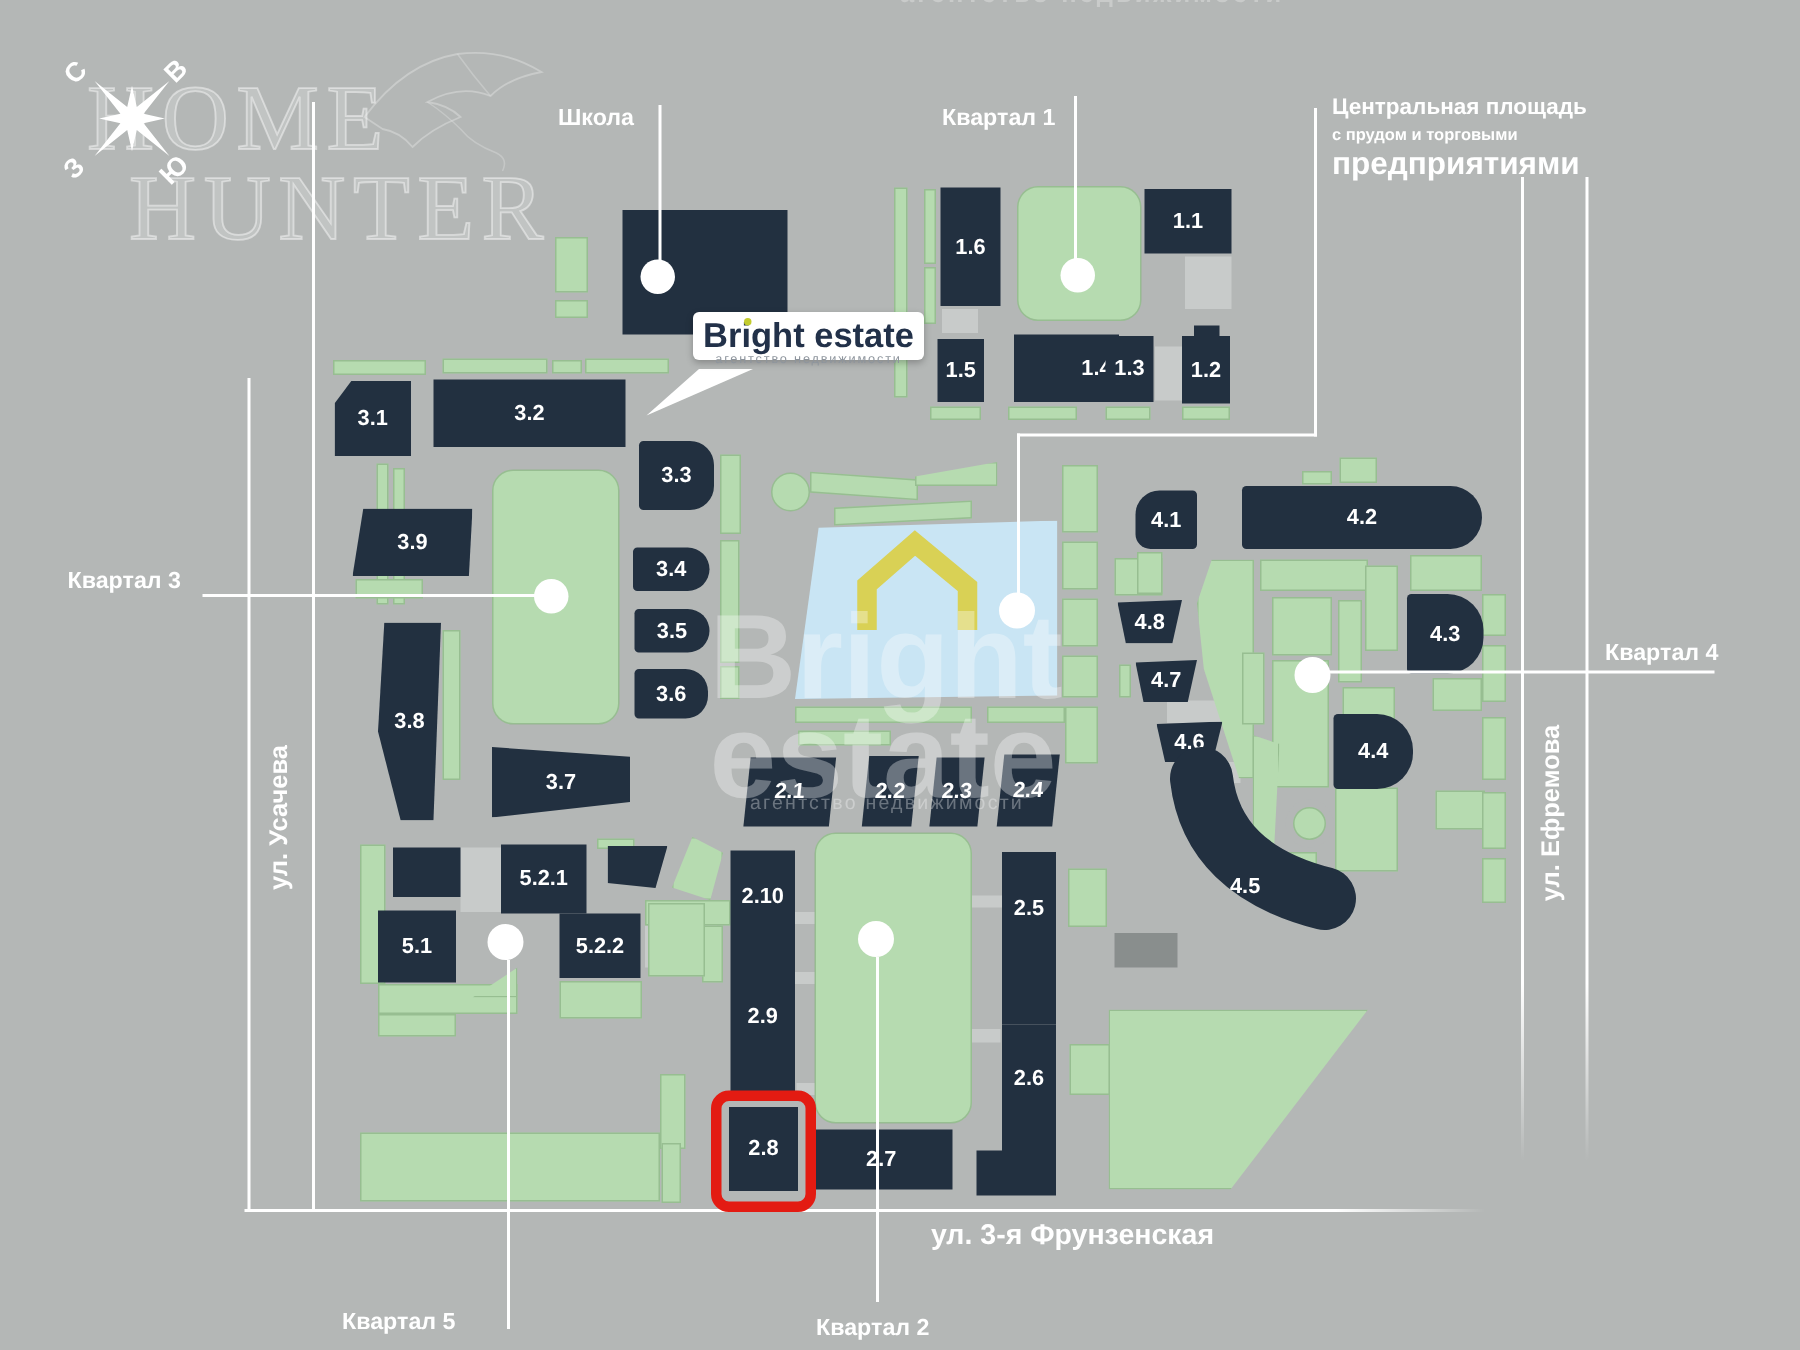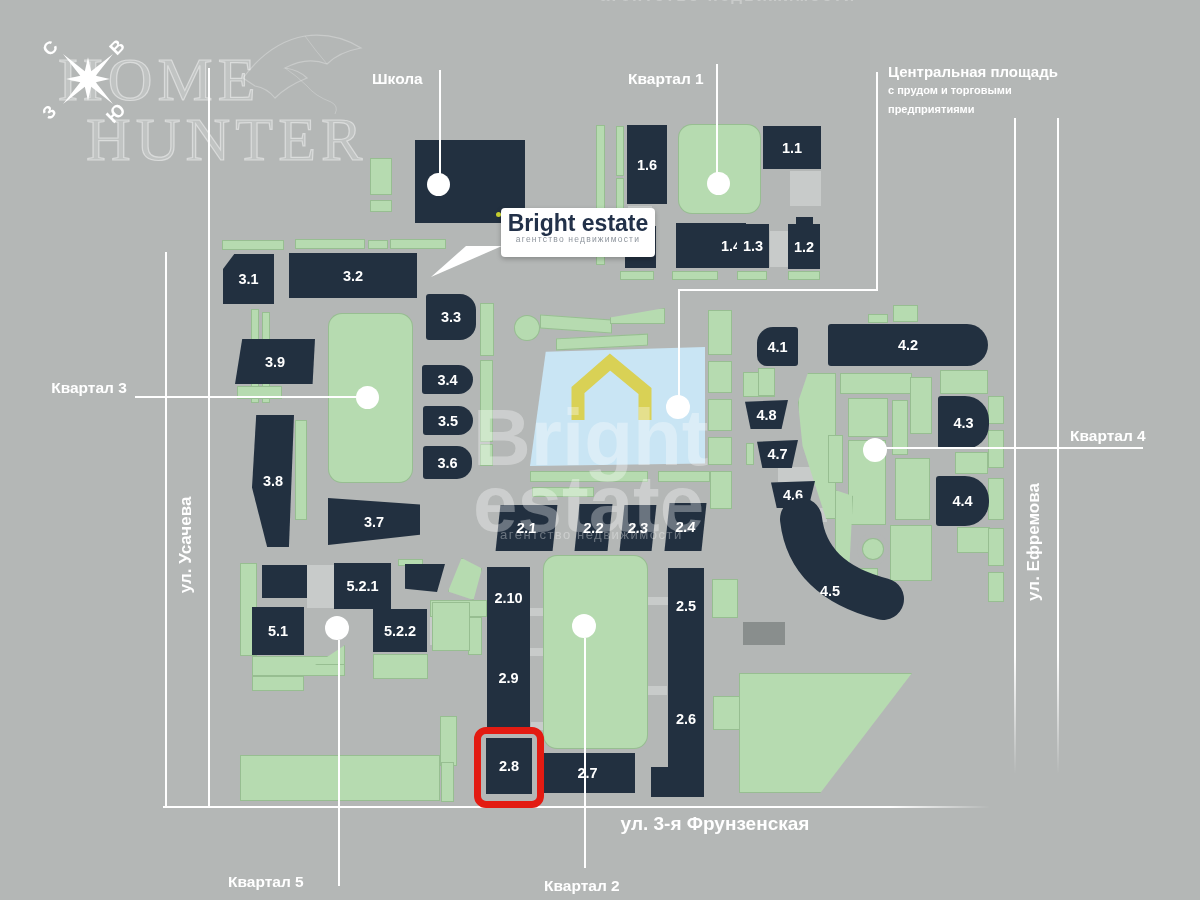--- a/index.html
+++ b/index.html
@@ -154,21 +154,21 @@
   <div class="a bld" style="left:235px;top:339px;width:80px;height:45px;clip-path:polygon(9% 0,100% 0,97% 100%,0 100%);">3.9</div>
   <div class="a bld" style="left:422px;top:365px;width:51px;height:29px;border-radius:3px 15px 15px 3px;">3.4</div>
   <div class="a bld" style="left:423px;top:406px;width:50px;height:29px;border-radius:3px 15px 15px 3px;">3.5</div>
   <div class="a bld" style="left:423px;top:446px;width:49px;height:33px;border-radius:3px 15px 15px 3px;">3.6</div>
   <div class="a bld" style="left:252px;top:415px;width:42px;height:132px;clip-path:polygon(10% 0,100% 0,88% 100%,36% 100%,0 55%);">3.8</div>
   <div class="a bld" style="left:328px;top:498px;width:92px;height:47px;clip-path:polygon(0 0,100% 14%,100% 78%,0 100%);">3.7</div>
 
   <div class="a bld" style="left:757px;top:327px;width:41px;height:39px;border-radius:16px 3px 3px 10px;">4.1</div>
   <div class="a bld" style="left:828px;top:324px;width:160px;height:42px;border-radius:3px 21px 21px 3px;">4.2</div>
   <div class="a bld" style="left:938px;top:396px;width:51px;height:53px;border-radius:3px 24px 24px 3px;">4.3</div>
-  <div class="a bld" style="left:936px;top:476px;width:53px;height:50px;border-radius:3px 24px 24px 3px;">4.4</div>
+  <div class="a bld" style="left:889px;top:476px;width:53px;height:50px;border-radius:3px 24px 24px 3px;">4.4</div>
   <div class="a bld" style="left:745px;top:400px;width:43px;height:29px;clip-path:polygon(0 6%,100% 0,85% 100%,13% 100%);">4.8</div>
   <div class="a bld" style="left:757px;top:440px;width:41px;height:28px;clip-path:polygon(0 6%,100% 0,85% 100%,13% 100%);">4.7</div>
   <div class="a bld" style="left:771px;top:481px;width:44px;height:27px;clip-path:polygon(0 6%,100% 0,85% 100%,13% 100%);">4.6</div>
   <svg class="a" style="left:770px;top:495px;z-index:10;" width="160" height="140" viewBox="0 0 160 140">
     <path d="M31,24 Q38,85 113,104" fill="none" stroke="#223040" stroke-width="42" stroke-linecap="round"></path>
   </svg>
   <div class="a lbl" style="left:820px;top:583px;font-size:14.5px;z-index:12;">4.5</div>
 
   <div class="a bld" style="left:252px;top:607px;width:52px;height:48px;">5.1</div>
   <div class="a bld" style="left:334px;top:563px;width:57px;height:46px;">5.2.1</div>
@@ -203,33 +203,33 @@
   <div class="a wl" style="left:338px;top:640px;width:2px;height:246px;"></div>
   <div class="a circ" style="left:325px;top:616px;width:24px;height:24px;"></div>
   <div class="a wl" style="left:584px;top:638px;width:2px;height:230px;"></div>
   <div class="a circ" style="left:572px;top:614px;width:24px;height:24px;"></div>
 
   <div class="a lbl" style="left:372px;top:70px;">Школа</div>
   <div class="a lbl" style="left:628px;top:70px;text-align:right;">Квартал 1</div>
   <div class="a" style="left:888px;top:62px;z-index:20;">
     <div class="lbl" style="position:static;font-size:15px;line-height:19px;">Центральная площадь</div>
     <div class="lbl" style="position:static;font-size:11px;line-height:19px;">с прудом и торговыми</div>
-    <div class="lbl" style="position:static;font-size:11px;line-height:19px;">предприятиями</div>
+    <div class="lbl" style="position:static;font-size:21px;line-height:19px;">предприятиями</div>
   </div>
-  <div class="a lbl" style="left:45px;top:379px;width:88px;text-align:center;">Квартал 3</div>
+  <div class="a lbl" style="left:45px;top:379px;width:88px;text-align:left;">Квартал 3</div>
   <div class="a lbl" style="left:1070px;top:427px;text-align:right;">Квартал 4</div>
   <div class="a lbl" style="left:228px;top:873px;">Квартал 5</div>
   <div class="a lbl" style="left:544px;top:877px;">Квартал 2</div>
 
   <div class="a" style="left:474px;top:727px;width:70px;height:81px;border:7px solid #e31b12;border-radius:12px;box-sizing:border-box;z-index:25;pointer-events:none;"></div>
 
   <svg class="a" style="left:425px;top:240px;z-index:29;" width="85" height="45" viewBox="0 0 85 45">
     <polygon points="41,6 77,6 6,37" fill="#ffffff"></polygon>
   </svg>
-  <div class="a" style="left:462px;top:208px;width:154px;height:49px;background:#fff;border-radius:4px;box-shadow:0 2px 5px rgba(0,0,0,.25);z-index:30;text-align:center;margin-left:39px;">
+  <div class="a" style="left:462px;top:208px;width:154px;height:32px;background:#fff;border-radius:4px;box-shadow:0 2px 5px rgba(0,0,0,.25);z-index:30;text-align:center;">
     <div style="color:#223149;font-weight:bold;font-size:23px;line-height:26px;margin-top:2px;">Bright estate</div>
     <div style="color:#8e959d;font-size:8.5px;letter-spacing:1.2px;margin-top:-2px;">агентство недвижимости</div>
   </div>
   <div class="a" style="left:496px;top:212px;width:5px;height:5px;border-radius:50%;background:#c3cc2e;z-index:31;"></div>
 
   <div class="a wm" style="left:58px;top:44px;font-size:62px;">HOME</div>
   <div class="a wm" style="left:86px;top:104px;font-size:62px;">HUNTER</div>
   <svg class="a" style="left:235px;top:28px;z-index:40;opacity:.5;" width="140" height="100" viewBox="0 0 140 100">
     <path d="M8,50 Q35,14 70,8 Q100,4 126,20 Q104,24 92,36 Q72,28 50,40 Q64,42 72,50 Q52,58 40,70 Q32,60 20,58 Q14,54 8,50 Z" fill="none" stroke="rgba(255,255,255,.55)" stroke-width="1.2"></path>
     <path d="M70,8 Q80,22 92,36 M50,40 Q62,48 72,58 Q80,68 96,74 Q104,78 100,86" fill="none" stroke="rgba(255,255,255,.45)" stroke-width="1"></path>

